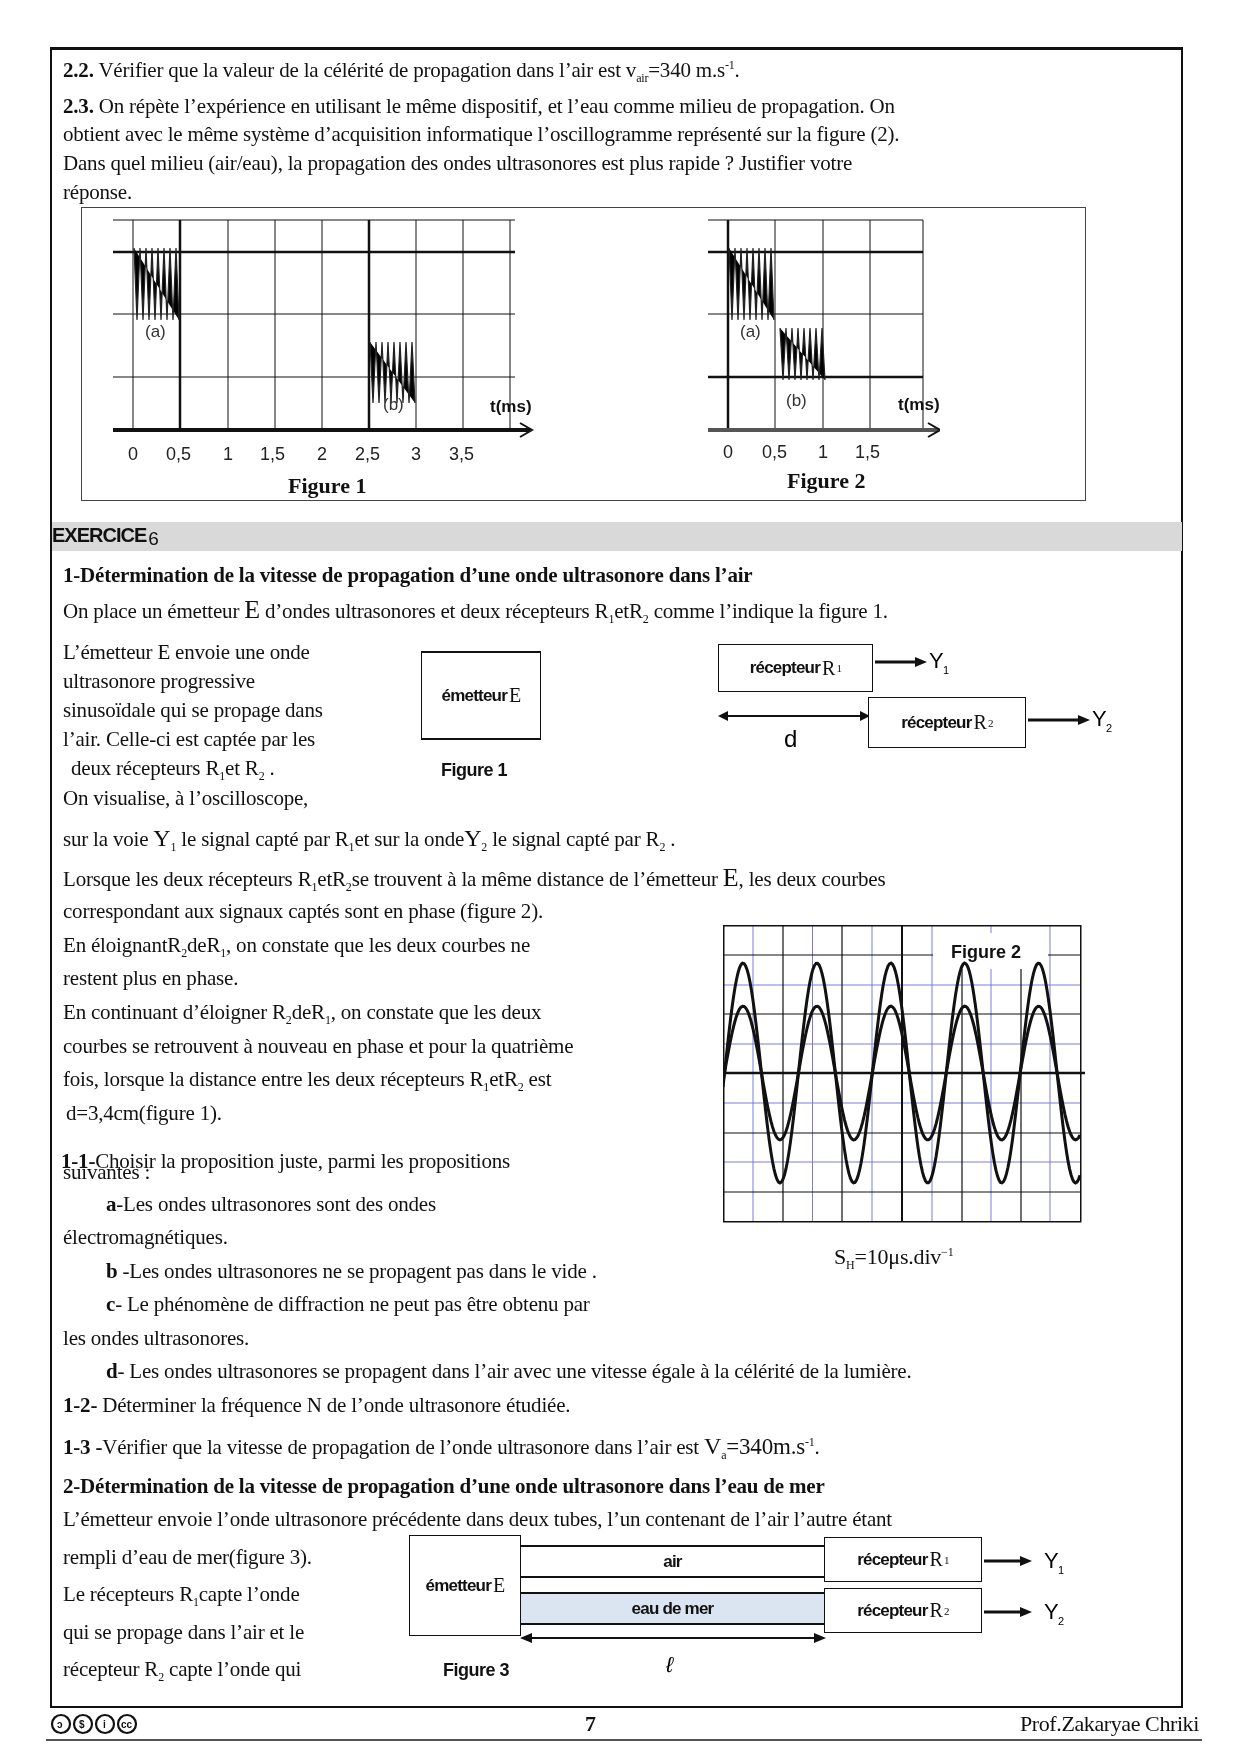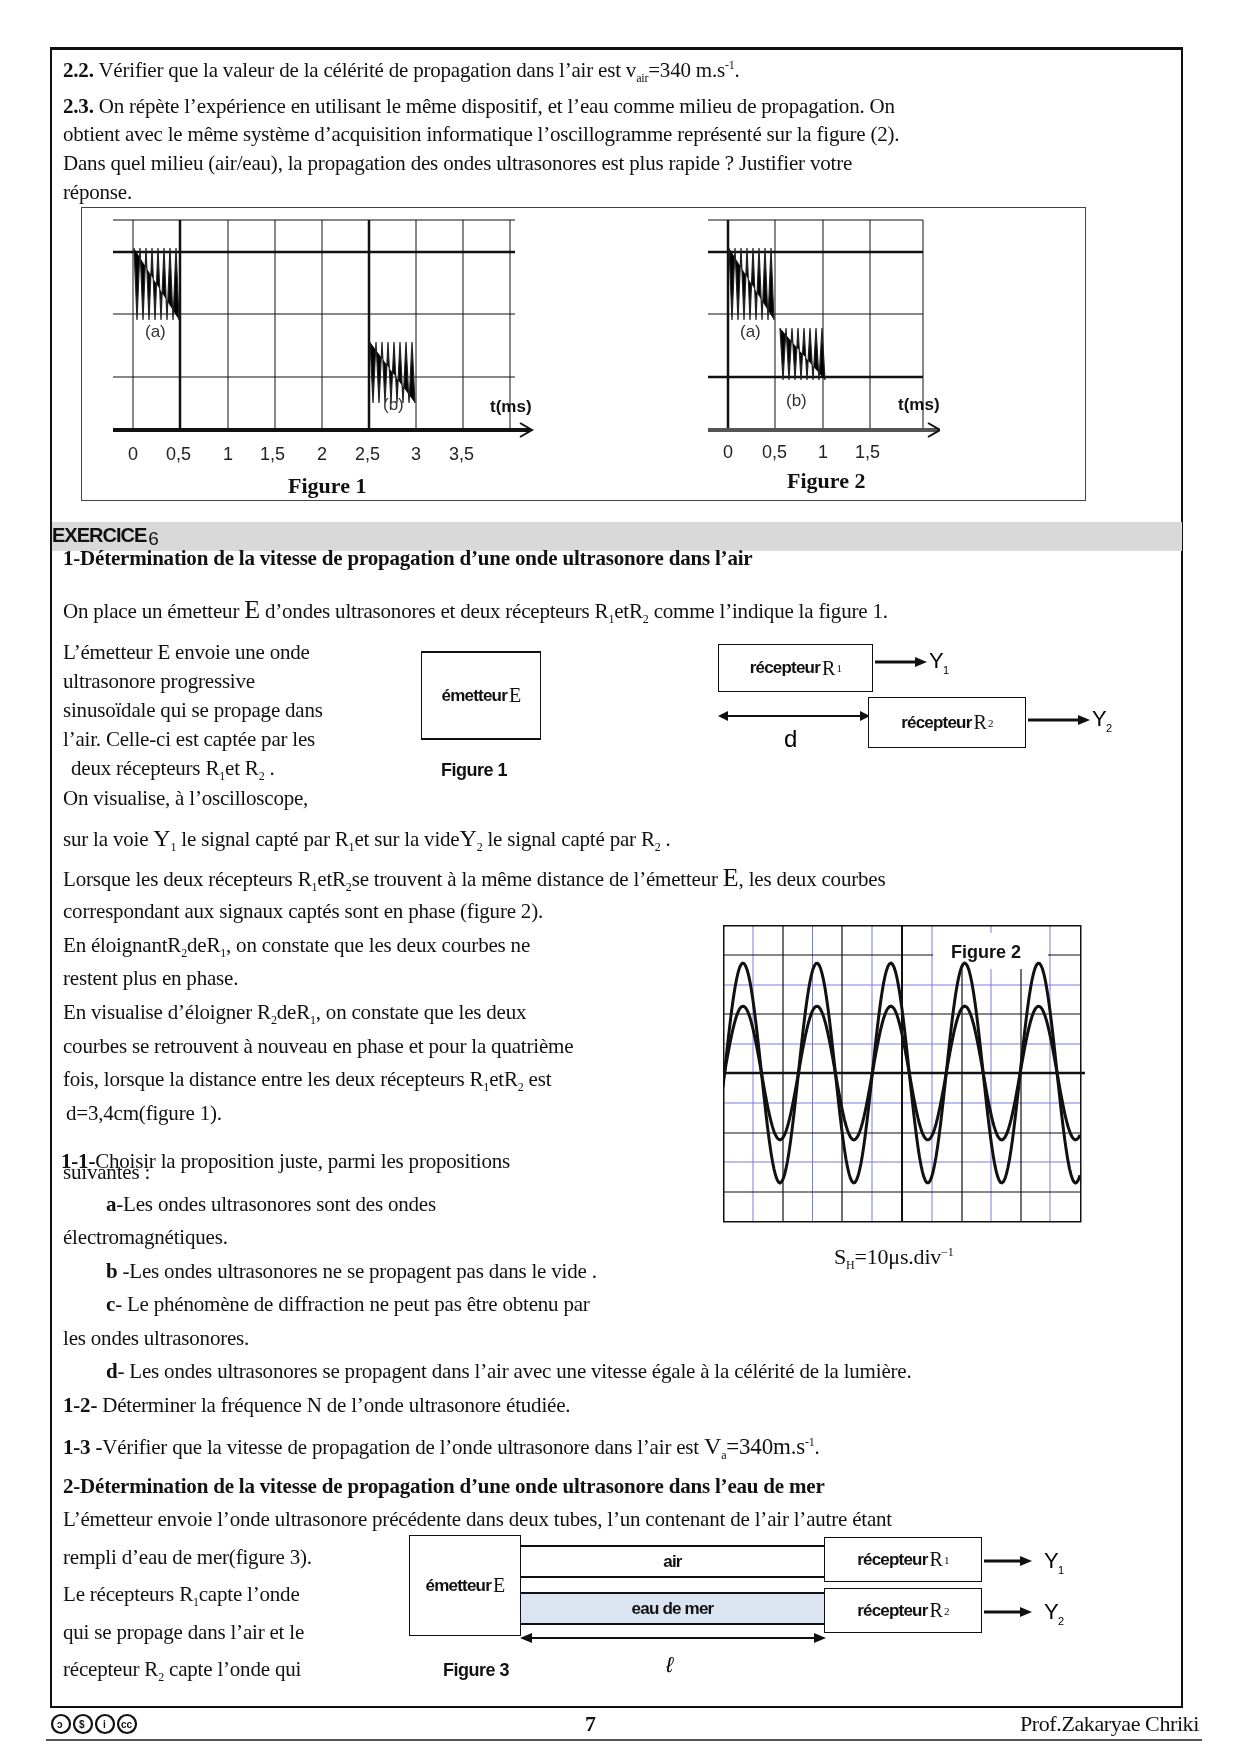--- a/index.html
+++ b/index.html
@@ -121,21 +121,21 @@
     <text x="155" y="246">1,5</text>
   </g>
 </svg>
 <div class="figcap-serif" style="left:787px;top:468px;">Figure 2</div>
 
 <div class="exbar"></div>
 <div class="exlabel">
   <span>EXERCICE</span><span style="font-weight:normal;font-size:19px;vertical-align:-3px;margin-left:2px;">6</span>
 </div>
 
-<div class="t b" style="left:63px;top:546px;">1-Détermination de la vitesse de propagation d’une onde ultrasonore dans l’air</div>
+<div class="t b" style="left:63px;top:563px;">1-Détermination de la vitesse de propagation d’une onde ultrasonore dans l’air</div>
 <div class="t" style="left:63px;top:598px;">
   <span>On place un émetteur </span><span style="font-size:26px;">E</span><span> d’ondes ultrasonores et deux récepteurs </span><span>R</span><sub>1</sub><span>et</span><span>R</span><sub>2</sub><span> comme l’indique la figure 1.</span>
 </div>
 
 <div class="t" style="left:63px;top:640px;">L’émetteur E envoie une onde</div>
 <div class="t" style="left:63px;top:669px;">ultrasonore progressive</div>
 <div class="t" style="left:63px;top:698px;">sinusoïdale qui se propage dans</div>
 <div class="t" style="left:63px;top:727px;">l’air. Celle-ci est captée par les</div>
 <div class="t" style="left:63px;top:756px;margin-left:8px;">
   <span>deux récepteurs </span><span>R<sub>1</sub>et R<sub>2</sub> .</span>
@@ -173,33 +173,33 @@
     <sub class="serif" style="font-size:11px;">2</sub>
 </div>
 <svg class="abs" style="left:1026px;top:702px;" width="90" height="40">
   <line x1="2" y1="18" x2="55" y2="18" stroke="#111" stroke-width="3"></line>
   <polygon points="52,13 64,18 52,23" fill="#111"></polygon>
   <text x="66" y="24" font-size="22" font-family="Liberation Serif, serif">Y</text>
   <text x="80" y="30" font-size="11" font-family="Liberation Serif, serif">2</text>
 </svg>
 
 <div class="t" style="left:63px;top:826px;">
-  <span>sur la voie </span><span style="font-size:24px;">Y</span><sub>1</sub><span> le signal capté par </span><span>R</span><sub>1</sub><span>et sur la vide</span><span style="font-size:24px;">Y</span><sub>2</sub><span> le signal capté par </span><span>R</span><sub>2</sub><span> .</span>
+  <span>sur la voie </span><span style="font-size:24px;">Y</span><sub>1</sub><span> le signal capté par </span><span>R</span><sub>1</sub><span>et sur la onde</span><span style="font-size:24px;">Y</span><sub>2</sub><span> le signal capté par </span><span>R</span><sub>2</sub><span> .</span>
 </div>
 <div class="t" style="left:63px;top:866px;">
   <span>Lorsque les deux récepteurs </span><span>R</span><sub>1</sub><span>et</span><span>R</span><sub>2</sub><span>se trouvent à la même distance de l’émetteur </span><span style="font-size:26px;">E</span><span>, les deux courbes</span>
 </div>
 <div class="t" style="left:63px;top:899px;">correspondant aux signaux captés sont en phase (figure 2).</div>
 
 <div class="t" style="left:63px;top:933px;">
   <span>En éloignant</span><span>R</span><sub>2</sub><span>de</span><span>R</span><sub>1</sub><span>,  on constate que les deux courbes ne</span>
 </div>
 <div class="t" style="left:63px;top:966px;">restent plus en phase.</div>
 <div class="t" style="left:63px;top:1000px;">
-  <span>En visualise  d’éloigner </span><span>R</span><sub>2</sub><span>de</span><span>R</span><sub>1</sub><span>, on constate que les deux</span>
+  <span>En continuant  d’éloigner </span><span>R</span><sub>2</sub><span>de</span><span>R</span><sub>1</sub><span>, on constate que les deux</span>
 </div>
 <div class="t" style="left:63px;top:1034px;">courbes se retrouvent à nouveau en phase et pour la quatrième</div>
 <div class="t" style="left:63px;top:1067px;">
   <span>fois, lorsque la distance entre les deux récepteurs </span><span>R</span><sub>1</sub><span>et</span><span>R</span><sub>2</sub><span>  est</span>
 </div>
 <div class="t" style="left:66px;top:1101px;">d=3,4cm(figure 1).</div>
 <div class="t" style="left:61px;top:1133px;margin-top:16px;">
   <span class="b">1-1-</span><span>Choisir la proposition juste,  parmi  les propositions</span>
 </div>
 <div class="t" style="left:63px;top:1160px;">suivantes :</div>

